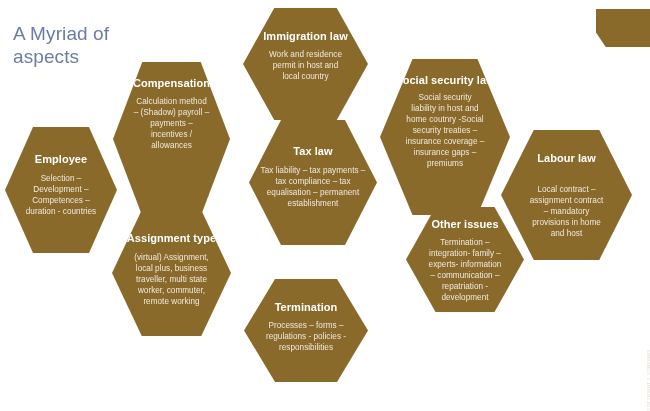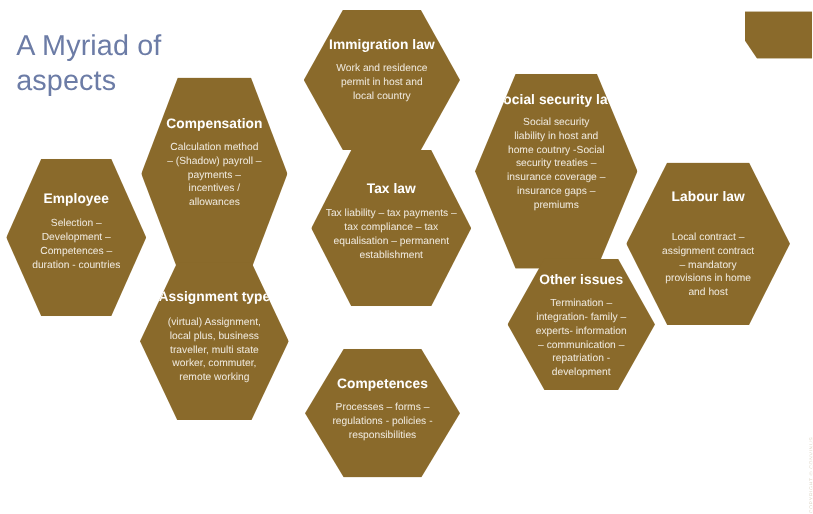--- a/index.html
+++ b/index.html
@@ -17,21 +17,21 @@
     font-family: "Liberation Sans", sans-serif;
   }
 
   
   #slide-title {
     position: absolute;
     left: 13px;
     top: 22px;
     width: 230px;
     color: #6c7ca6;
-    font-size: 23px;
+    font-size: 19px;
     line-height: 1.22;
     font-weight: 400;
     letter-spacing: 0.1px;
     white-space: pre-line;
   }
 
   
   #corner-wedge {
     position: absolute;
     right: 0;
@@ -98,21 +98,21 @@
   <div id="copyright">COPYRIGHT © CONVINUS</div>
 
   <div class="hex" style="left:5px; top:127px; width:112px; height:126px; padding-top:26px;">
     <div class="hex-title">Employee</div>
     <div class="hex-body" style="margin-top:8px; width:104px;">Selection –
 Development –
 Competences –
 duration - countries</div>
   </div>
 
-  <div class="hex" style="left:113px; top:62px; width:117px; height:154px; padding-top:31px;">
+  <div class="hex" style="left:113px; top:62px; width:117px; height:154px; padding-top:15px;">
     <div class="hex-title">Compensation</div>
     <div class="hex-body" style="margin-top:7px; width:104px;">Calculation method
 – (Shadow) payroll –
 payments –
 incentives /
 allowances</div>
   </div>
 
   <div class="hex" style="left:243px; top:8px; width:125px; height:112px; padding-top:22px;">
     <div class="hex-title">Immigration law</div>
@@ -162,19 +162,19 @@
     <div class="hex-title">Other issues</div>
     <div class="hex-body" style="margin-top:7px; width:106px;">Termination –
 integration- family –
 experts- information
 – communication –
 repatriation -
 development</div>
   </div>
 
   <div class="hex" style="left:244px; top:279px; width:124px; height:103px; padding-top:22px;">
-    <div class="hex-title">Competences</div>
+    <div class="hex-title">Termination</div>
     <div class="hex-body" style="margin-top:7px; width:113px;">Processes – forms –
 regulations - policies -
 responsibilities</div>
   </div>
 
 </div>
 
 </body></html>

